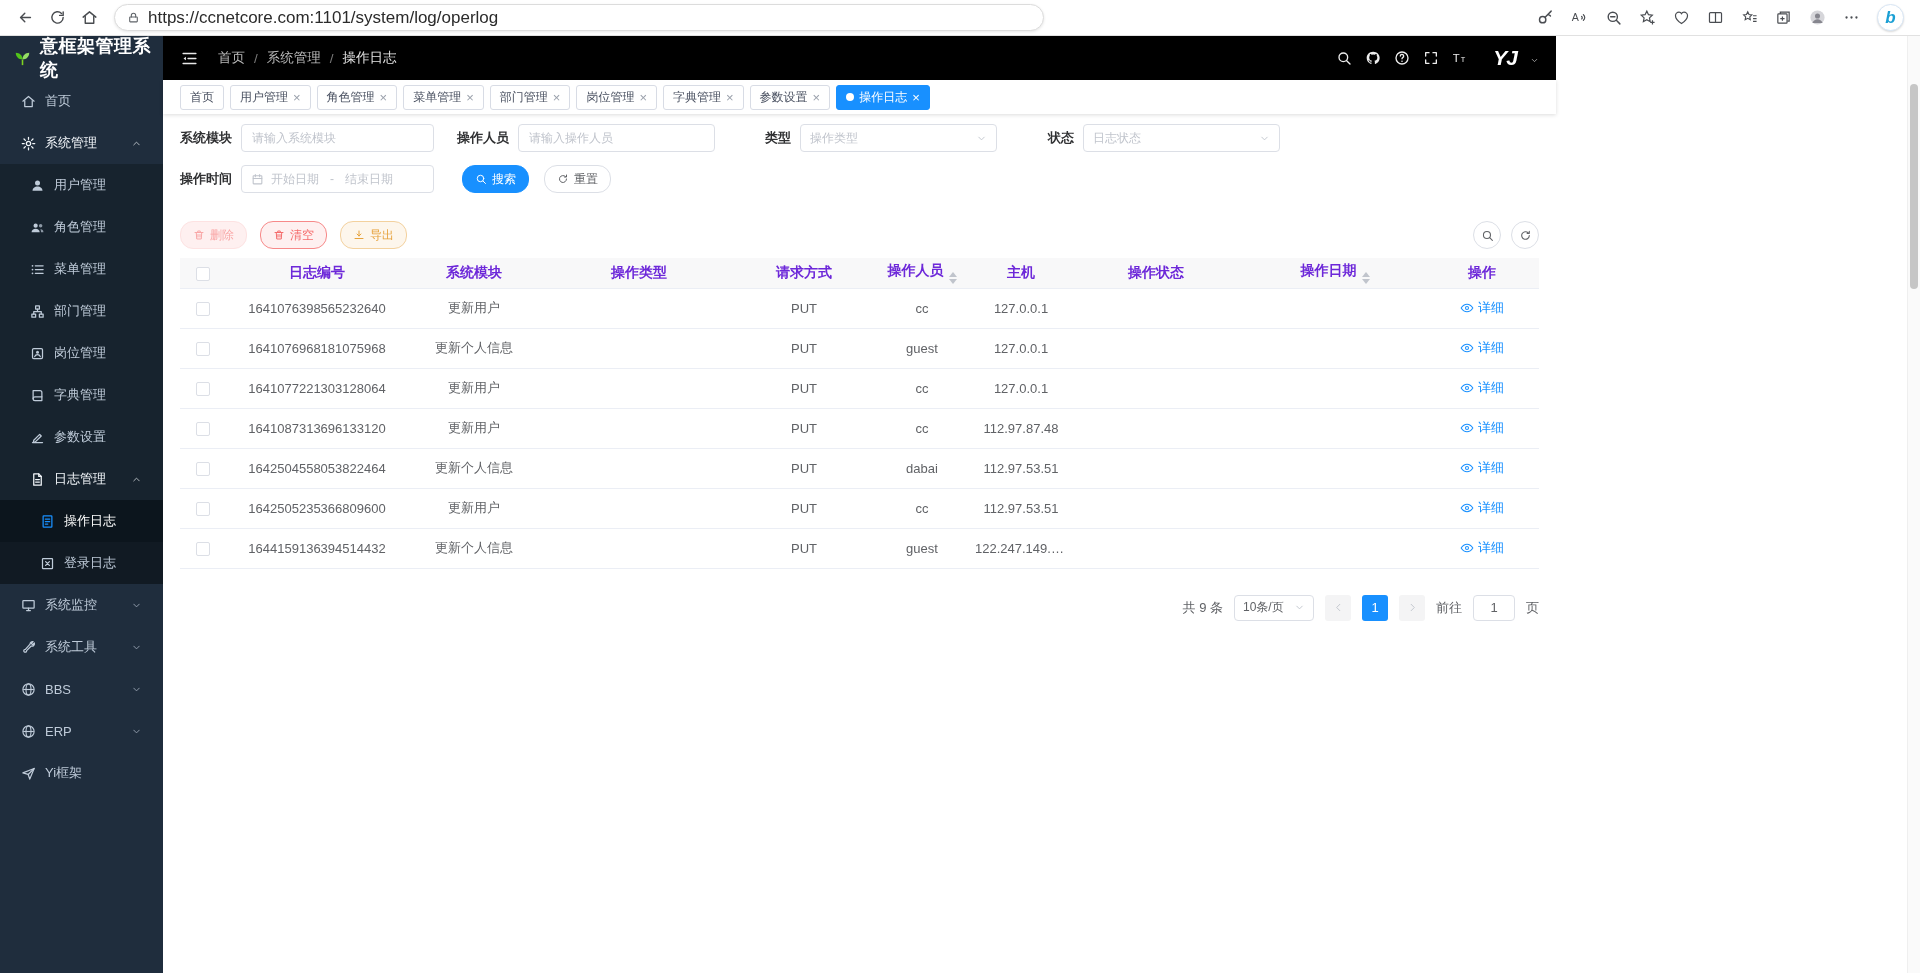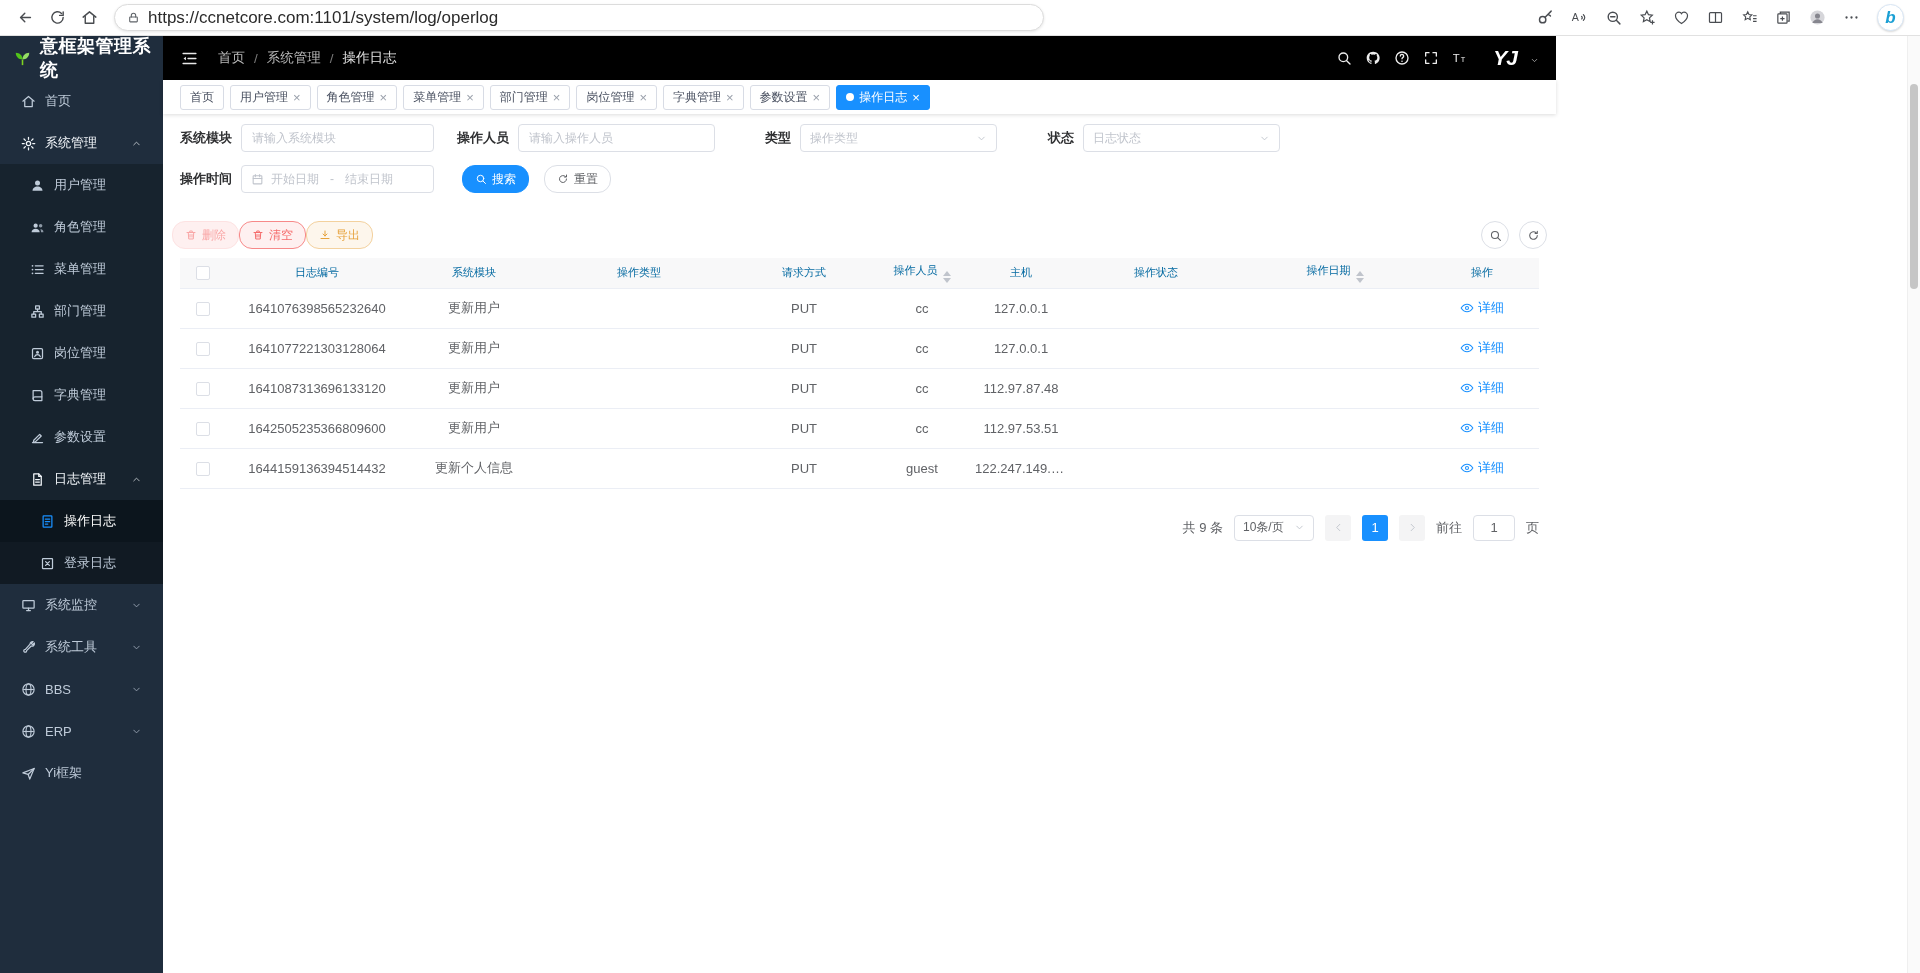--- a/index.html
+++ b/index.html
@@ -75,28 +75,28 @@
   .daterange .icn{width:13px;height:13px;color:#c0c4cc}
   .daterange .rsep{flex:0 0 auto;color:#c0c4cc;margin:0 4px}
   .btn{height:28px;border-radius:13px;border:1px solid transparent;font-size:12px;display:inline-flex;align-items:center;gap:5px;padding:0 12px;cursor:pointer;font-family:inherit;background:#fff}
   .btn .icn{width:12px;height:12px}
   .btn-primary{background:#1890ff;border-color:#1890ff;color:#fff}
   .btn-plain{border-color:#dcdfe6;color:#606266}
   .btn-danger-disabled{background:#fef0f0;border-color:#fde2e2;color:#f9a7a7;cursor:not-allowed}
   .btn-danger{background:#fef0f0;border-color:#f78989;color:#f56c6c}
   .btn-warning{background:#fdf6ec;border-color:#f3d19e;color:#e6a23c}
 
-  .toolbar{display:flex;align-items:flex-end;padding:15px 9px 0}
+  .toolbar{display:flex;align-items:flex-end;gap:13px;padding:15px 17px 0}
   .tool-right{margin-left:auto;display:flex;gap:10px}
   .circle-btn{width:28px;height:28px;border:1px solid #dcdfe6;border-radius:50%;background:#fff;display:flex;align-items:center;justify-content:center;color:#606266;cursor:pointer}
   .circle-btn .icn{width:13px;height:13px}
 
   .tablewrap{padding:9px 17px 0}
   table{width:100%;border-collapse:collapse;table-layout:fixed}
-  th{height:30px;background:#f8f8f9;font-size:11px;font-weight:normal;color:#0369a1;text-align:center;border-bottom:1px solid #ebeef5;white-space:nowrap}
+  th{height:30px;background:#f8f8f9;font-size:14px;font-weight:bold;color:#6d28d9;text-align:center;border-bottom:1px solid #ebeef5;white-space:nowrap}
   td{height:40px;font-size:13px;color:#606266;text-align:center;border-bottom:1px solid #ebeef5;white-space:nowrap;overflow:hidden;text-overflow:ellipsis}
   .cb{display:inline-block;width:14px;height:14px;border:1px solid #dcdfe6;border-radius:2px;background:#fff;vertical-align:middle;cursor:pointer}
   .sort{display:inline-flex;flex-direction:column;margin-left:5px;vertical-align:-2px;cursor:pointer}
   .sort i{width:0;height:0;border-left:4px solid transparent;border-right:4px solid transparent;display:block}
   .sort .u{border-bottom:5px solid #c0c4cc;margin-bottom:2px}
   .sort .d{border-top:5px solid #c0c4cc}
   .detail{color:#1890ff;display:inline-flex;align-items:center;gap:4px;cursor:pointer;text-decoration:none;font-size:13px}
   .detail .icn{width:14px;height:14px}
 
   .pagination{display:flex;align-items:center;justify-content:flex-end;gap:11px;padding:26px 17px 0;font-size:13px;color:#606266}
@@ -684,20 +684,40 @@
                       <svg viewBox="0 0 24 24">
                         <path d="M2 12s4-6.5 10-6.5S22 12 22 12s-4 6.5-10 6.5S2 12 2 12z" fill="none" stroke="currentColor" stroke-width="1.8"></path>
                         <circle cx="12" cy="12" r="2.6" fill="none" stroke="currentColor" stroke-width="1.8"></circle>
                       </svg>
                     </span>
                     <span>详细</span>
                   </a></td>
               </tr>
               <tr>
                 <td><span class="cb"></span></td>
+                <td>1641076968181075968</td>
+                <td>更新个人信息</td>
+                <td></td>
+                <td>PUT</td>
+                <td>guest</td>
+                <td>127.0.0.1</td>
+                <td></td>
+                <td></td>
+                <td><a class="detail">
+                    <span class="icn ">
+                      <svg viewBox="0 0 24 24">
+                        <path d="M2 12s4-6.5 10-6.5S22 12 22 12s-4 6.5-10 6.5S2 12 2 12z" fill="none" stroke="currentColor" stroke-width="1.8"></path>
+                        <circle cx="12" cy="12" r="2.6" fill="none" stroke="currentColor" stroke-width="1.8"></circle>
+                      </svg>
+                    </span>
+                    <span>详细</span>
+                  </a></td>
+              </tr>
+              <tr>
+                <td><span class="cb"></span></td>
                 <td>1641077221303128064</td>
                 <td>更新用户</td>
                 <td></td>
                 <td>PUT</td>
                 <td>cc</td>
                 <td>127.0.0.1</td>
                 <td></td>
                 <td></td>
                 <td><a class="detail">
                     <span class="icn ">
@@ -710,20 +730,40 @@
                   </a></td>
               </tr>
               <tr>
                 <td><span class="cb"></span></td>
                 <td>1641087313696133120</td>
                 <td>更新用户</td>
                 <td></td>
                 <td>PUT</td>
                 <td>cc</td>
                 <td>112.97.87.48</td>
+                <td></td>
+                <td></td>
+                <td><a class="detail">
+                    <span class="icn ">
+                      <svg viewBox="0 0 24 24">
+                        <path d="M2 12s4-6.5 10-6.5S22 12 22 12s-4 6.5-10 6.5S2 12 2 12z" fill="none" stroke="currentColor" stroke-width="1.8"></path>
+                        <circle cx="12" cy="12" r="2.6" fill="none" stroke="currentColor" stroke-width="1.8"></circle>
+                      </svg>
+                    </span>
+                    <span>详细</span>
+                  </a></td>
+              </tr>
+              <tr>
+                <td><span class="cb"></span></td>
+                <td>1642504558053822464</td>
+                <td>更新个人信息</td>
+                <td></td>
+                <td>PUT</td>
+                <td>dabai</td>
+                <td>112.97.53.51</td>
                 <td></td>
                 <td></td>
                 <td><a class="detail">
                     <span class="icn ">
                       <svg viewBox="0 0 24 24">
                         <path d="M2 12s4-6.5 10-6.5S22 12 22 12s-4 6.5-10 6.5S2 12 2 12z" fill="none" stroke="currentColor" stroke-width="1.8"></path>
                         <circle cx="12" cy="12" r="2.6" fill="none" stroke="currentColor" stroke-width="1.8"></circle>
                       </svg>
                     </span>
                     <span>详细</span>

